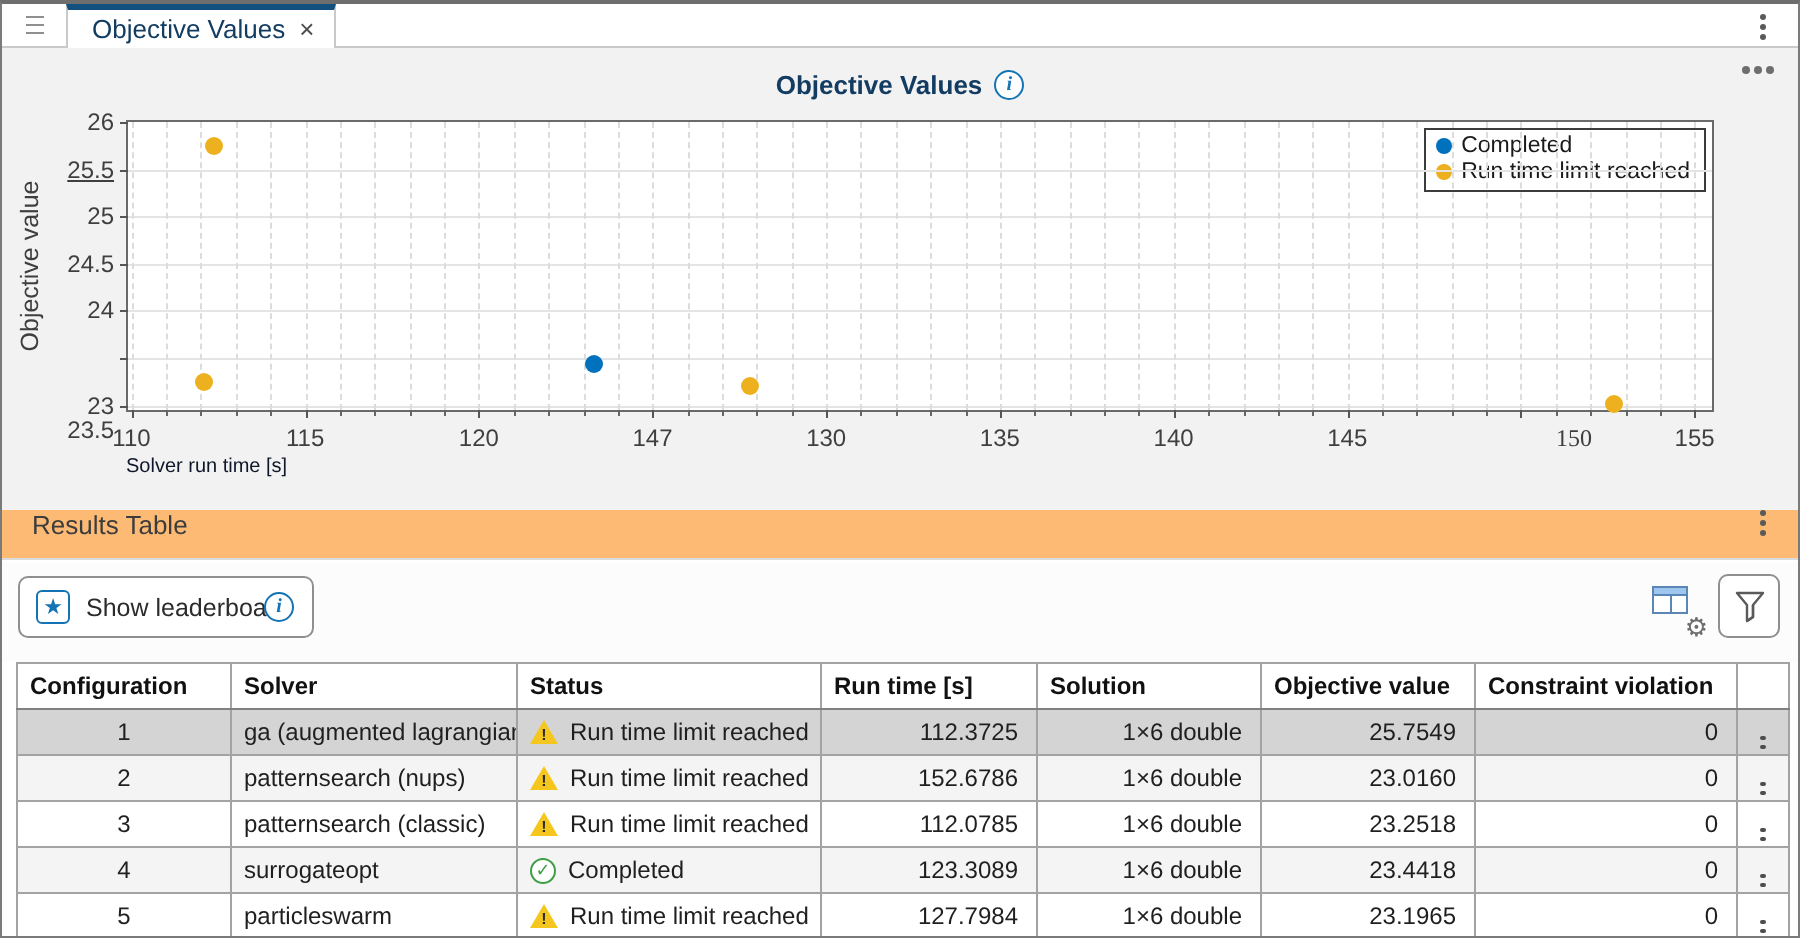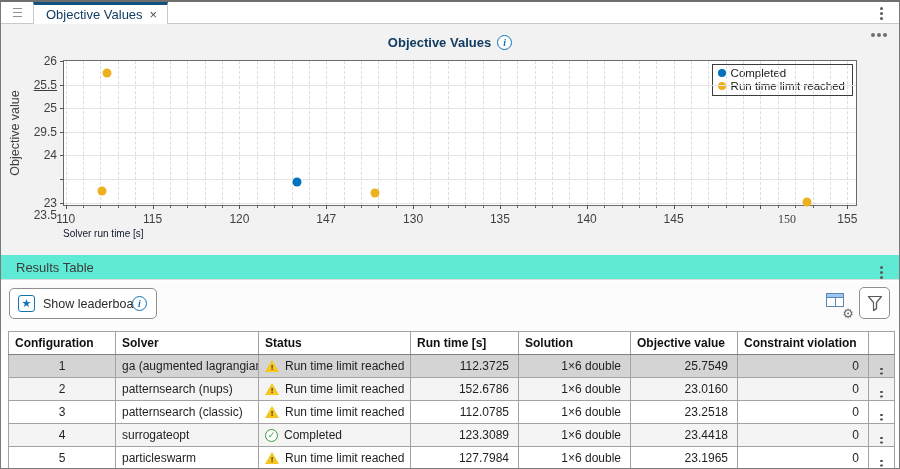--- a/index.html
+++ b/index.html
@@ -34,21 +34,21 @@
   .yticklab { position:absolute; right:calc(100% + 7px); transform:translateY(-50%); font-size:12px; color:#3f3f3f; white-space:nowrap; }
   .pt { position:absolute; width:9px; height:9px; border-radius:50%; transform:translate(-50%,-50%); }
   .xlabel { position:absolute; top:204px; left:62px; width:794px; text-align:left; font-size:10px; color:#0f172a; }
   .ylabel { position:absolute; left:-46px; top:102px; width:120px; text-align:center; transform:rotate(-90deg); font-size:12.5px; color:#3f3f3f; }
   .legend { position:absolute; top:3px; right:3px; background:#fff; border:1px solid #3c3c3c; padding:2px 7px 3px 5px; display:flex; flex-direction:column; gap:1px; }
   .legend-row { display:flex; align-items:center; gap:5px; }
   .legend-swatch { width:8px; height:8px; border-radius:50%; }
   .legend-label { font-size:11.5px; color:#1a1a1a; white-space:nowrap; }
 
   
-  .results-bar { position:absolute; top:253px; left:0; right:0; height:25px; background:#5eead4; border-bottom:1px solid #dcdcdc; display:flex; align-items:center; }
+  .results-bar { position:absolute; top:253px; left:0; right:0; height:25px; background:#fdba74; border-bottom:1px solid #dcdcdc; display:flex; align-items:flex-start; }
   .results-title { font-size:13px; color:#3c3c3c; margin-left:15px; }
   .results-bar .kebab3 { margin-left:auto; margin-right:16px; }
   .toolbar { position:absolute; top:279px; left:0; right:0; height:50px; background:#fcfcfc; }
   .lb-btn { position:absolute; left:8px; top:7px; height:31px; display:flex; align-items:center; gap:8px; padding:0 12px 0 8px; background:#fff; border:1px solid #8f8f8f; border-radius:5px; font-family:inherit; font-size:12.5px; color:#2b2b2b; cursor:pointer; }
   .star-box { display:inline-flex; align-items:center; justify-content:center; width:17px; height:17px; border:1.5px solid #1274b5; border-radius:3px; color:#1274b5; font-size:11px; background:#fff; }
   .toolbar .info-icon { position:absolute; left:131px; top:15px; }
   .tablegear { position:absolute; right:47px; top:12px; width:26px; height:24px; cursor:pointer; }
   .mini-table { position:absolute; left:0; top:0; width:18px; height:14px; border:1px solid #5a87b5; background:#fff; }
   .mini-table .hd { height:4px; background:#9ec6ee; border-bottom:1px solid #5a87b5; }
   .mini-table .col { position:absolute; top:4px; bottom:0; left:8px; width:0; border-left:1px solid #5a87b5; }
@@ -212,21 +212,21 @@
         <div class="xtick minor" style="left: 765.947px;"></div>
         <div class="xtick" style="left: 783.316px;"></div>
         <div class="xticklab" style="left: 783.316px;">155</div>
         <div class="ytick" style="top: 141.639px;"></div>
         <div class="yticklab" style="top: 141.639px;">23</div>
         <div class="ytick" style="top: 118.033px;"></div>
         <div class="yticklab" style="top: 118.033px; margin-top: 36px;">23.5</div>
         <div class="ytick" style="top: 94.4262px;"></div>
         <div class="yticklab" style="top: 94.4262px;">24</div>
         <div class="ytick" style="top: 70.8197px;"></div>
-        <div class="yticklab" style="top: 70.8197px;">29.5</div>
+        <div class="yticklab" style="top: 70.8197px;">24.5</div>
         <div class="ytick" style="top: 47.2131px;"></div>
         <div class="yticklab" style="top: 47.2131px;">25</div>
         <div class="ytick" style="top: 23.6066px;"></div>
         <div class="yticklab" style="top: 23.6066px; text-decoration: underline;">25.5</div>
         <div class="ytick" style="top: 0px;"></div>
         <div class="yticklab" style="top: 0px;">26</div>
         <div class="pt" style="left: 232.891px; top: 120.781px; background: rgb(0, 114, 189);"></div>
         <div class="pt" style="left: 42.9434px; top: 11.5719px; background: rgb(237, 177, 32);"></div>
         <div class="pt" style="left: 742.997px; top: 140.884px; background: rgb(237, 177, 32);"></div>
         <div class="pt" style="left: 37.8371px; top: 129.751px; background: rgb(237, 177, 32);"></div>

